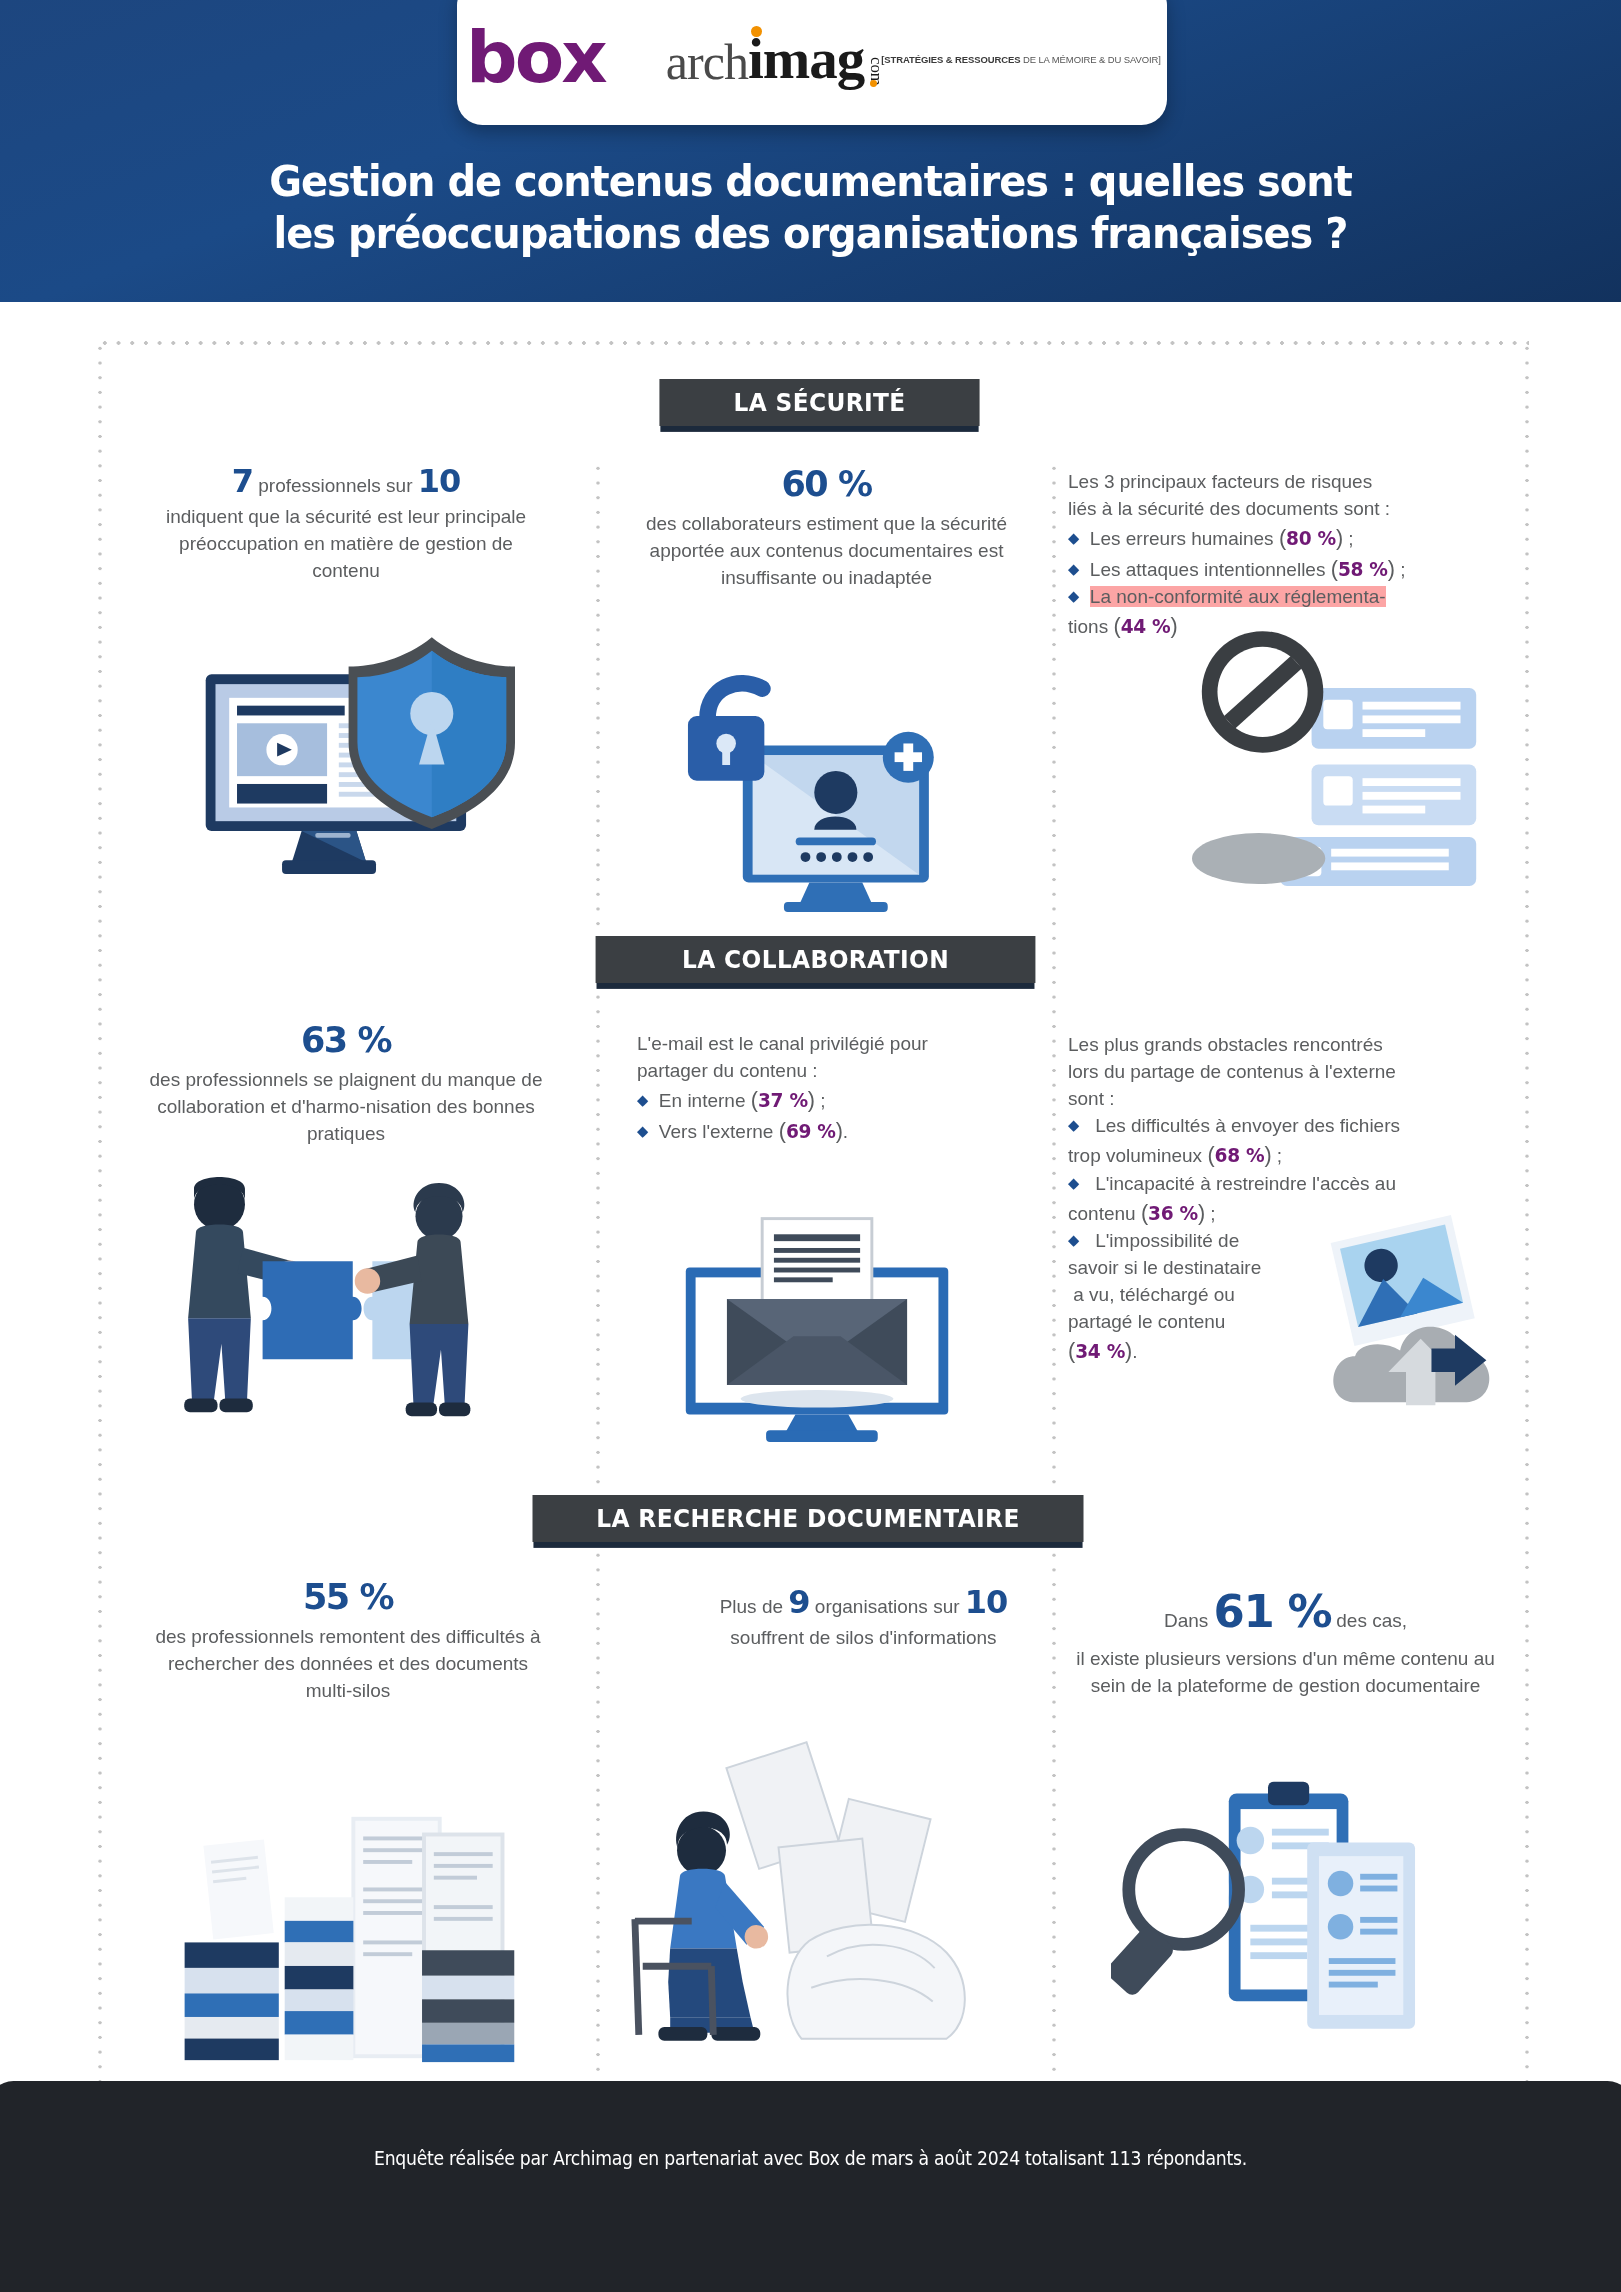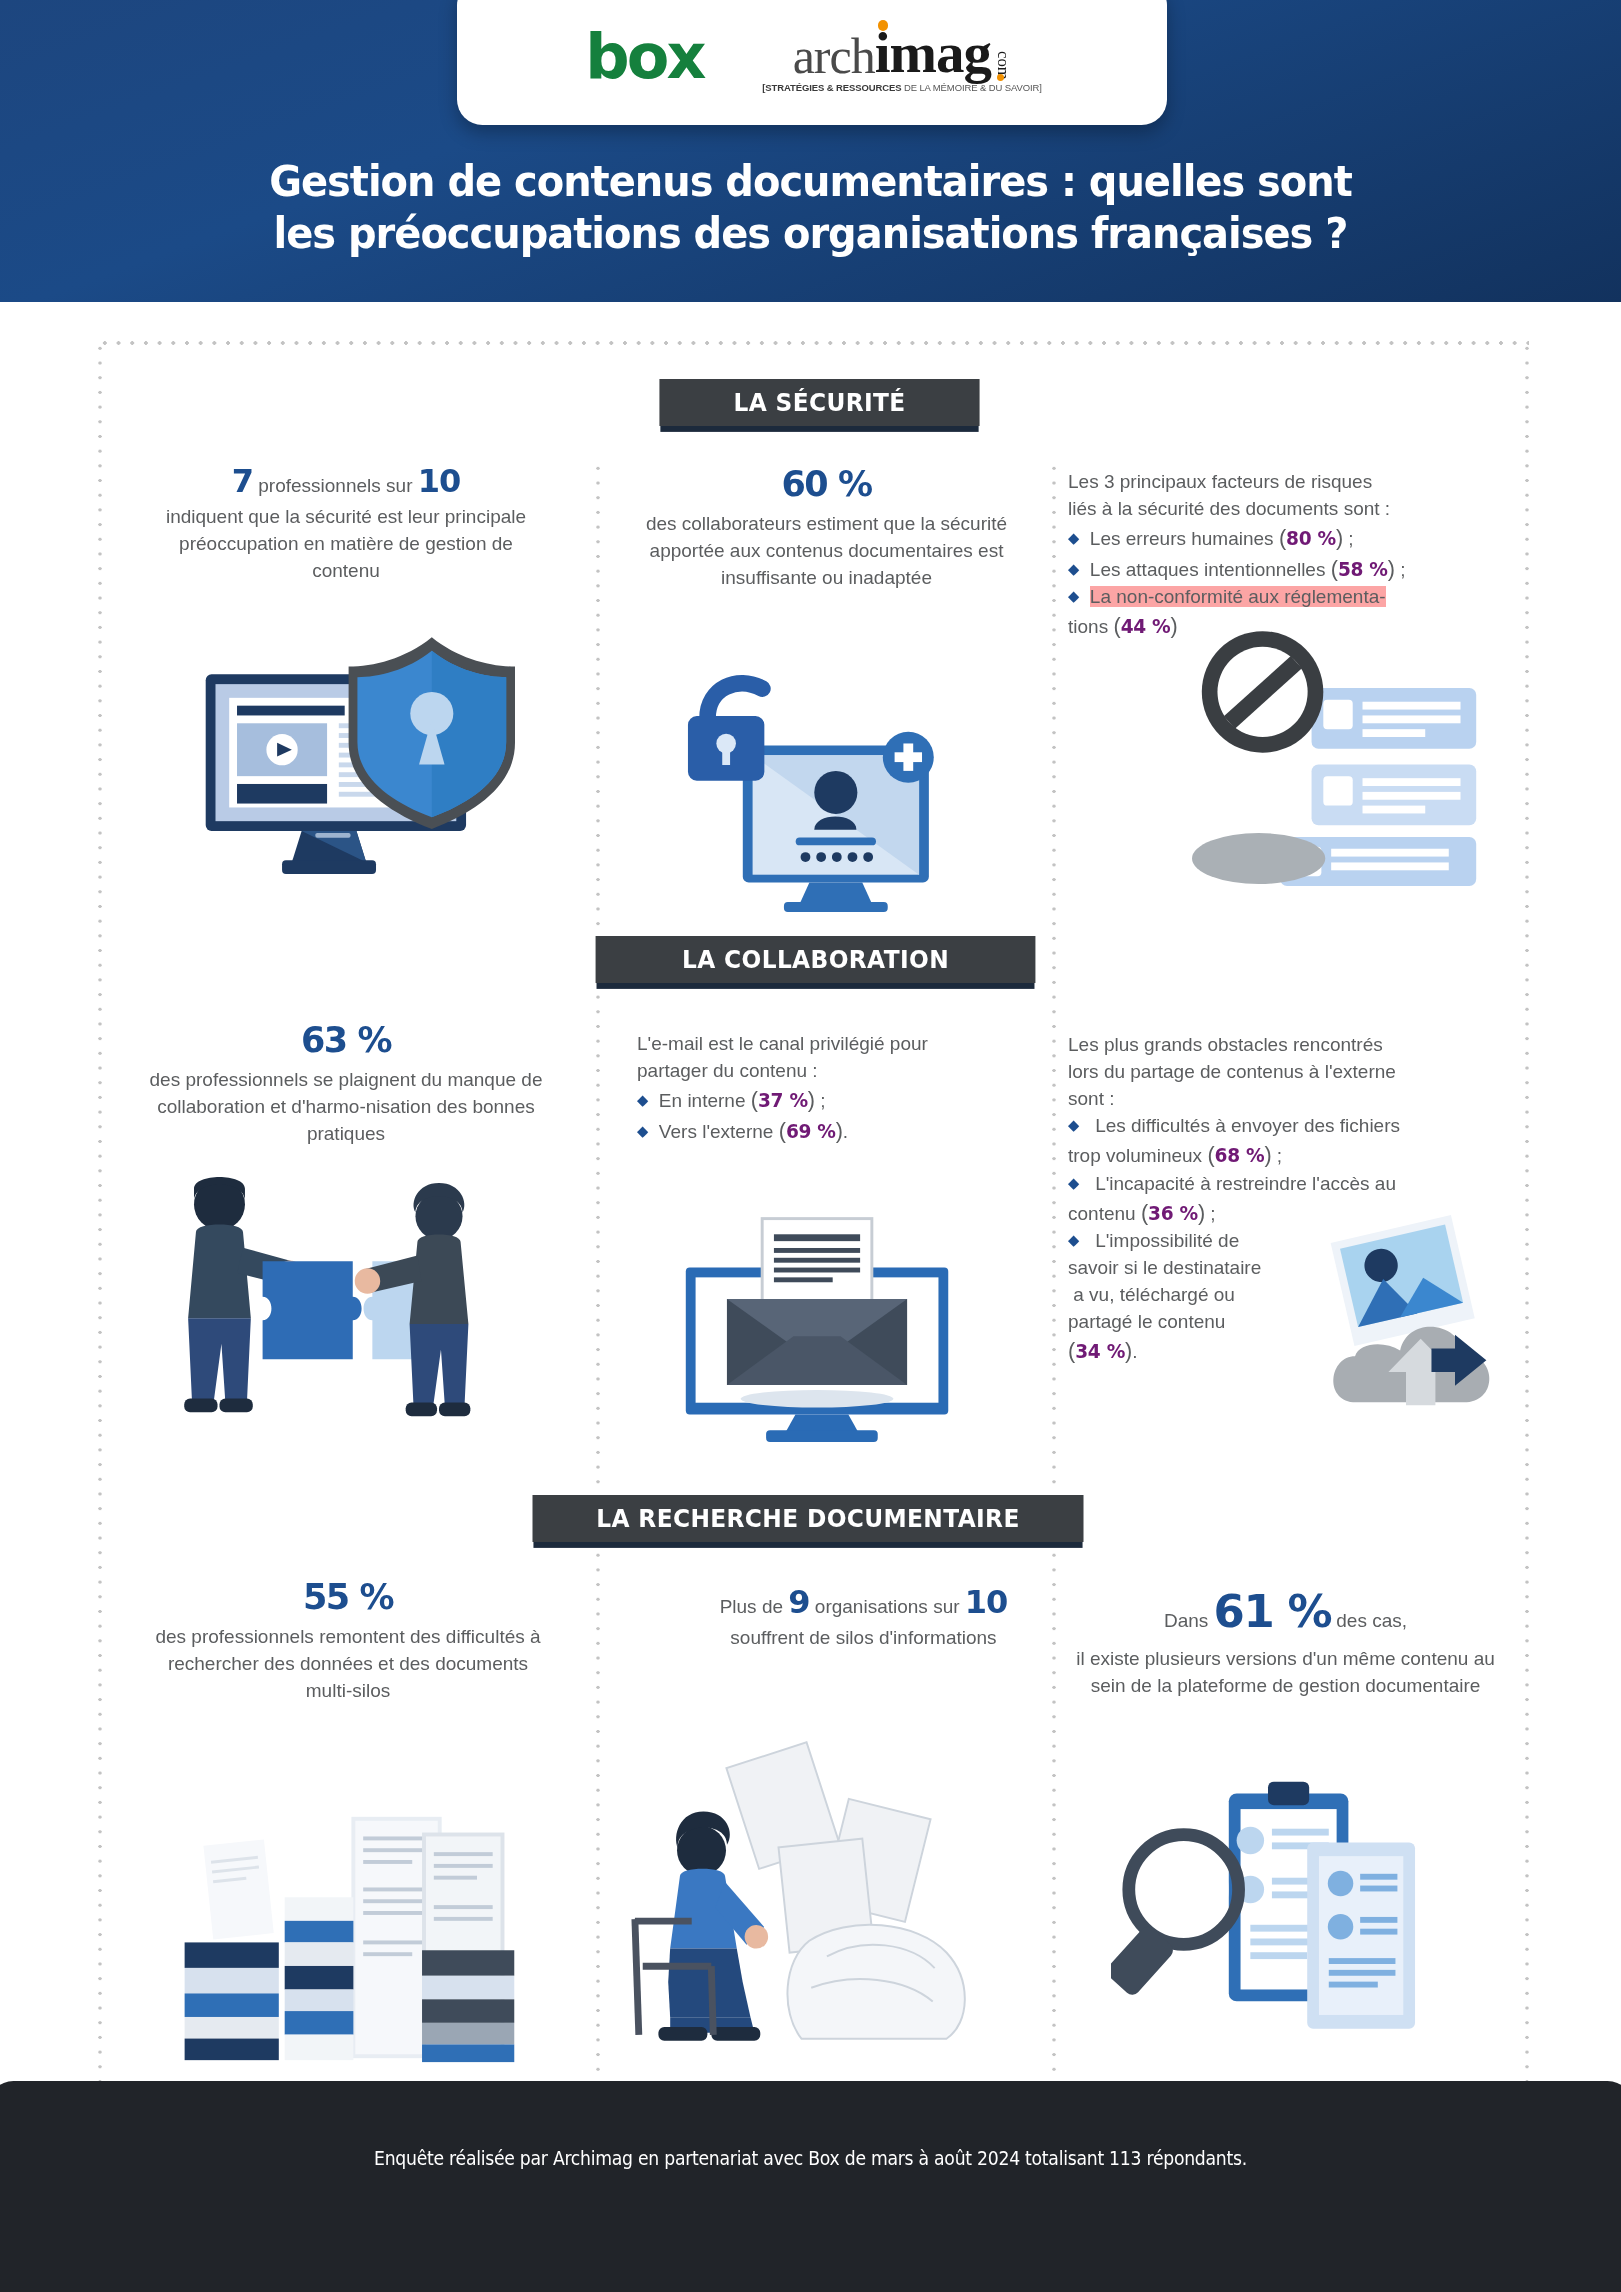--- a/index.html
+++ b/index.html
@@ -25,30 +25,30 @@
     background: #ffffff;
     border-radius: 25.5px;
     box-shadow: 0 7.8px 17.6px rgba(0,0,0,0.28);
     display: flex;
     align-items: center;
     justify-content: center;
     gap: 61px;
   }
   .box-logo {
     font-family: "DejaVu Sans", sans-serif;
-    font-size: 62px;
-    font-weight: bold;
-    color: #15803d;
+    font-size: 72px;
+    font-weight: bold;
+    color: #701a75;
     letter-spacing: -2.9px;
     line-height: 1;
     margin-top: 7.8px;
   }
   .archimag-wrap {
     display: flex;
-    flex-direction: column;
+    flex-direction: row;
     align-items: center;
     margin-top: 11.8px;
   }
   .archimag-main {
     position: relative;
     display: flex;
     align-items: flex-end;
     line-height: 1;
   }
   .arch-light {

